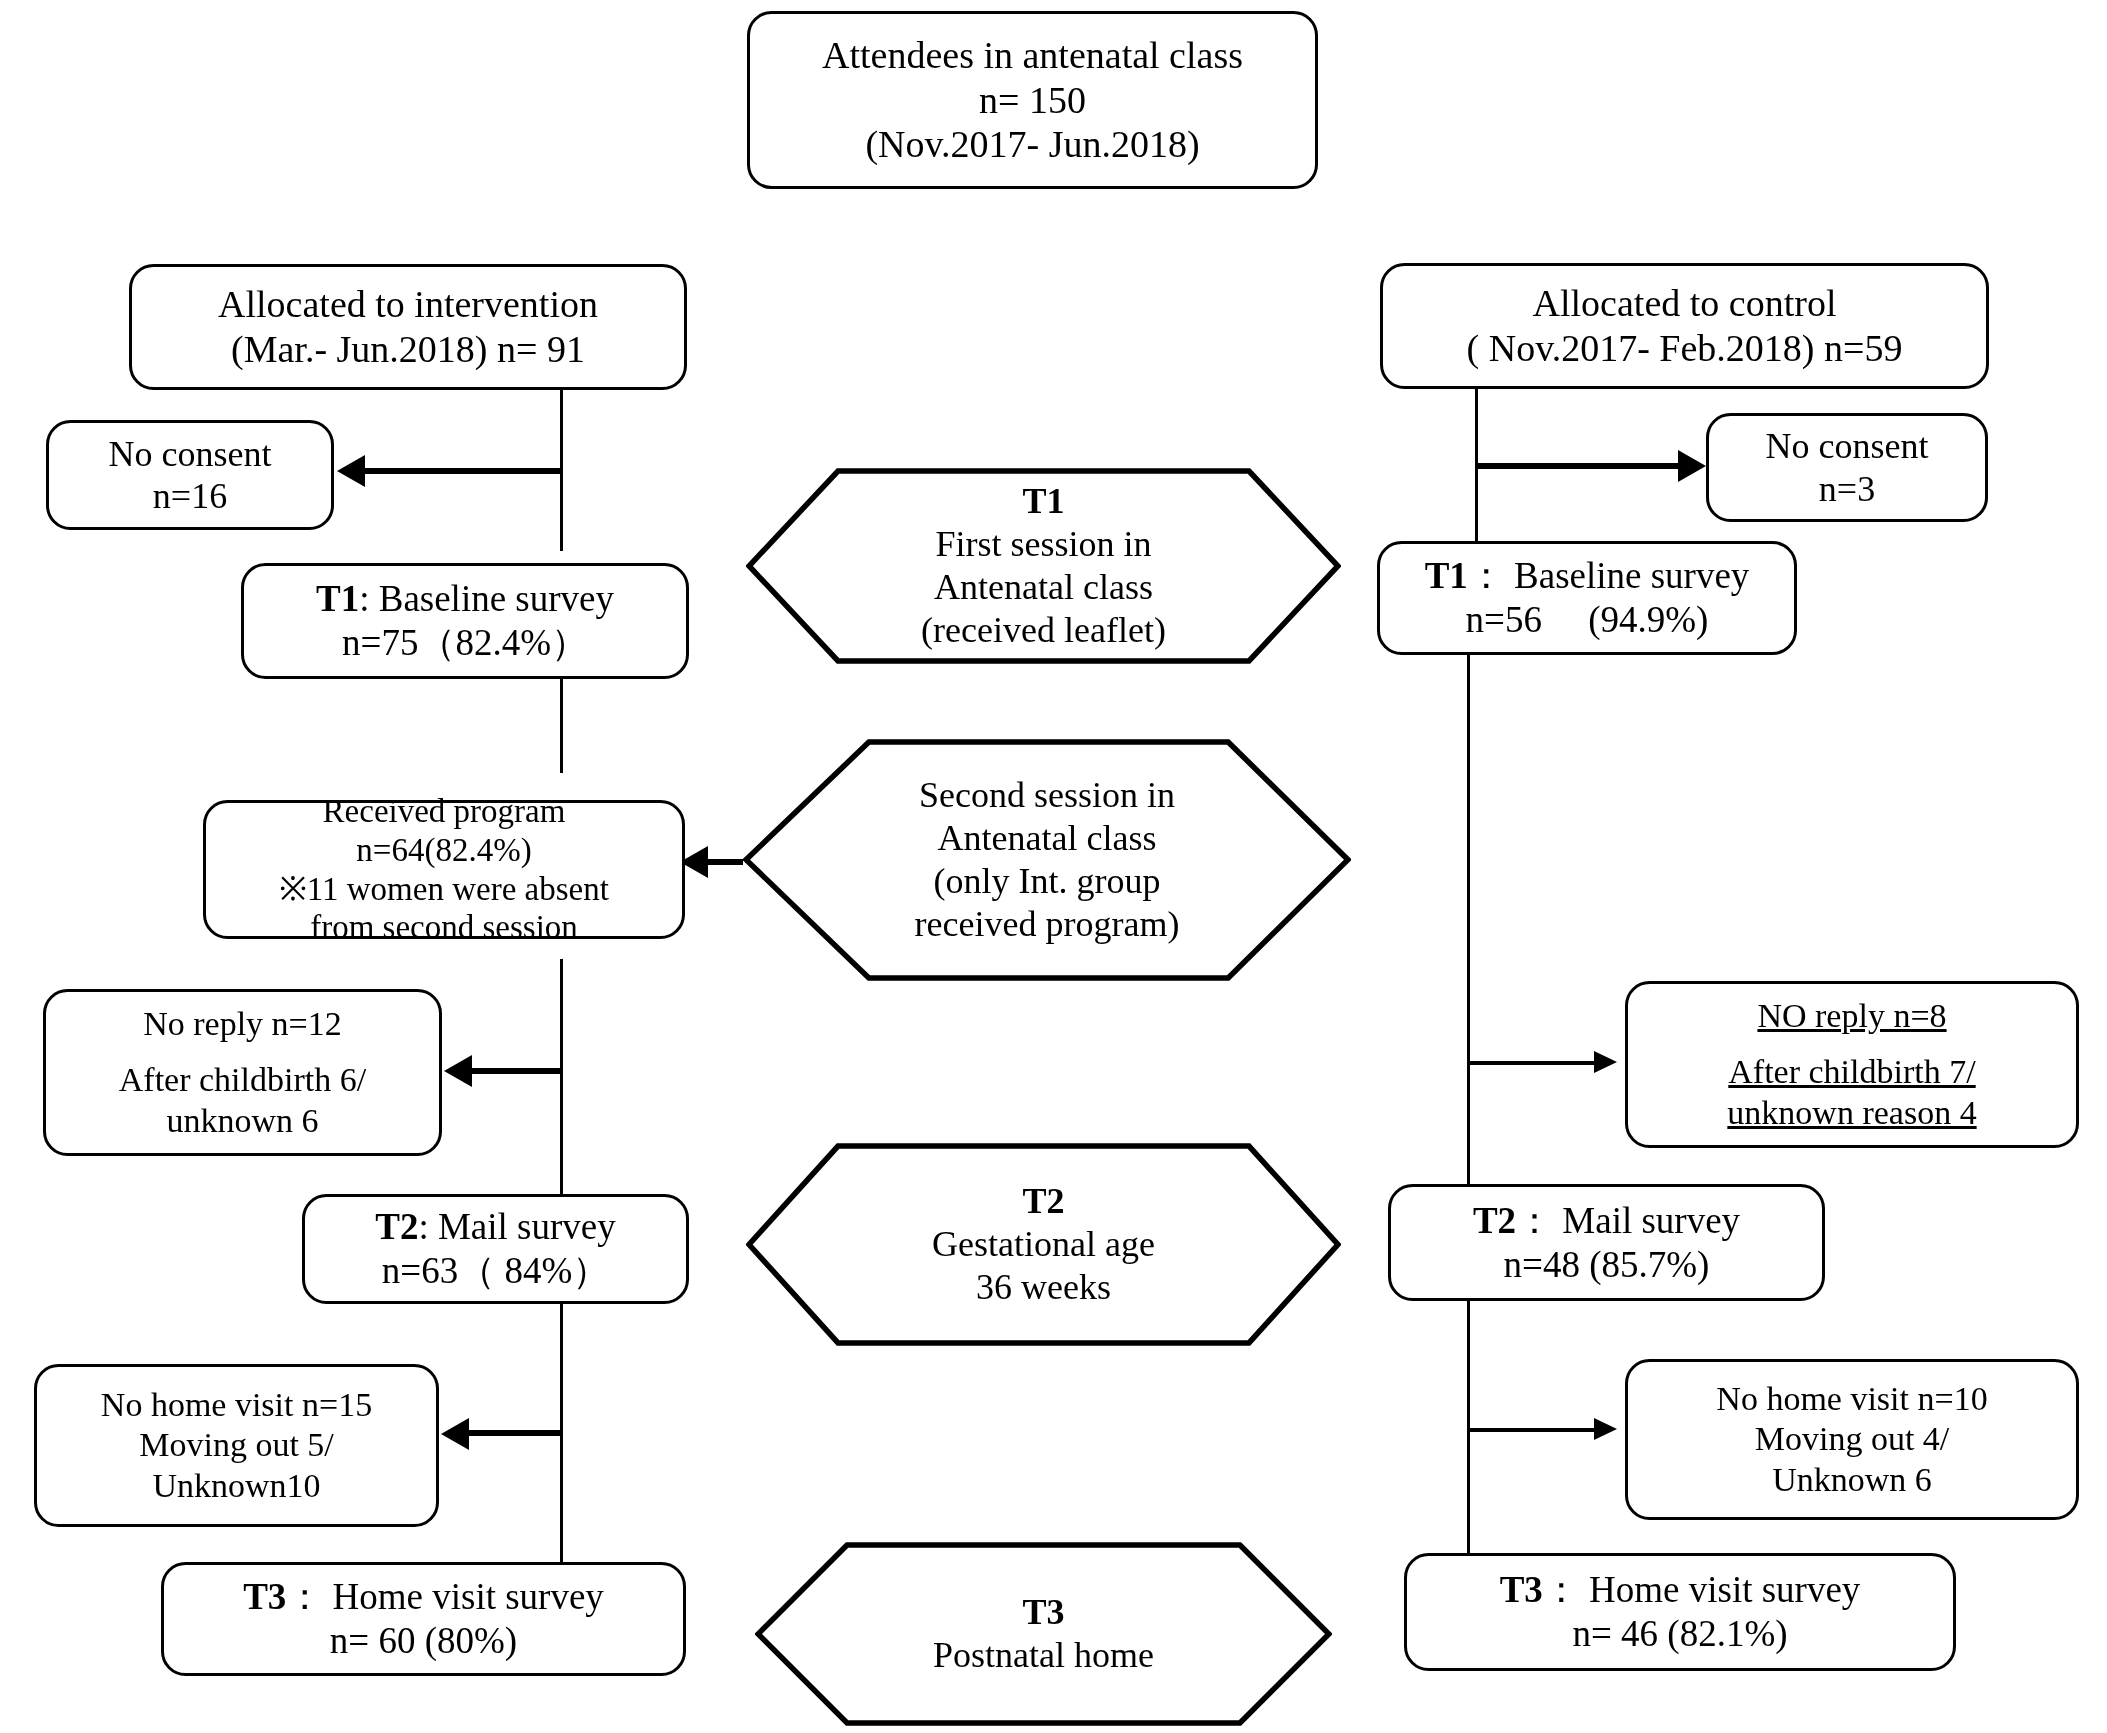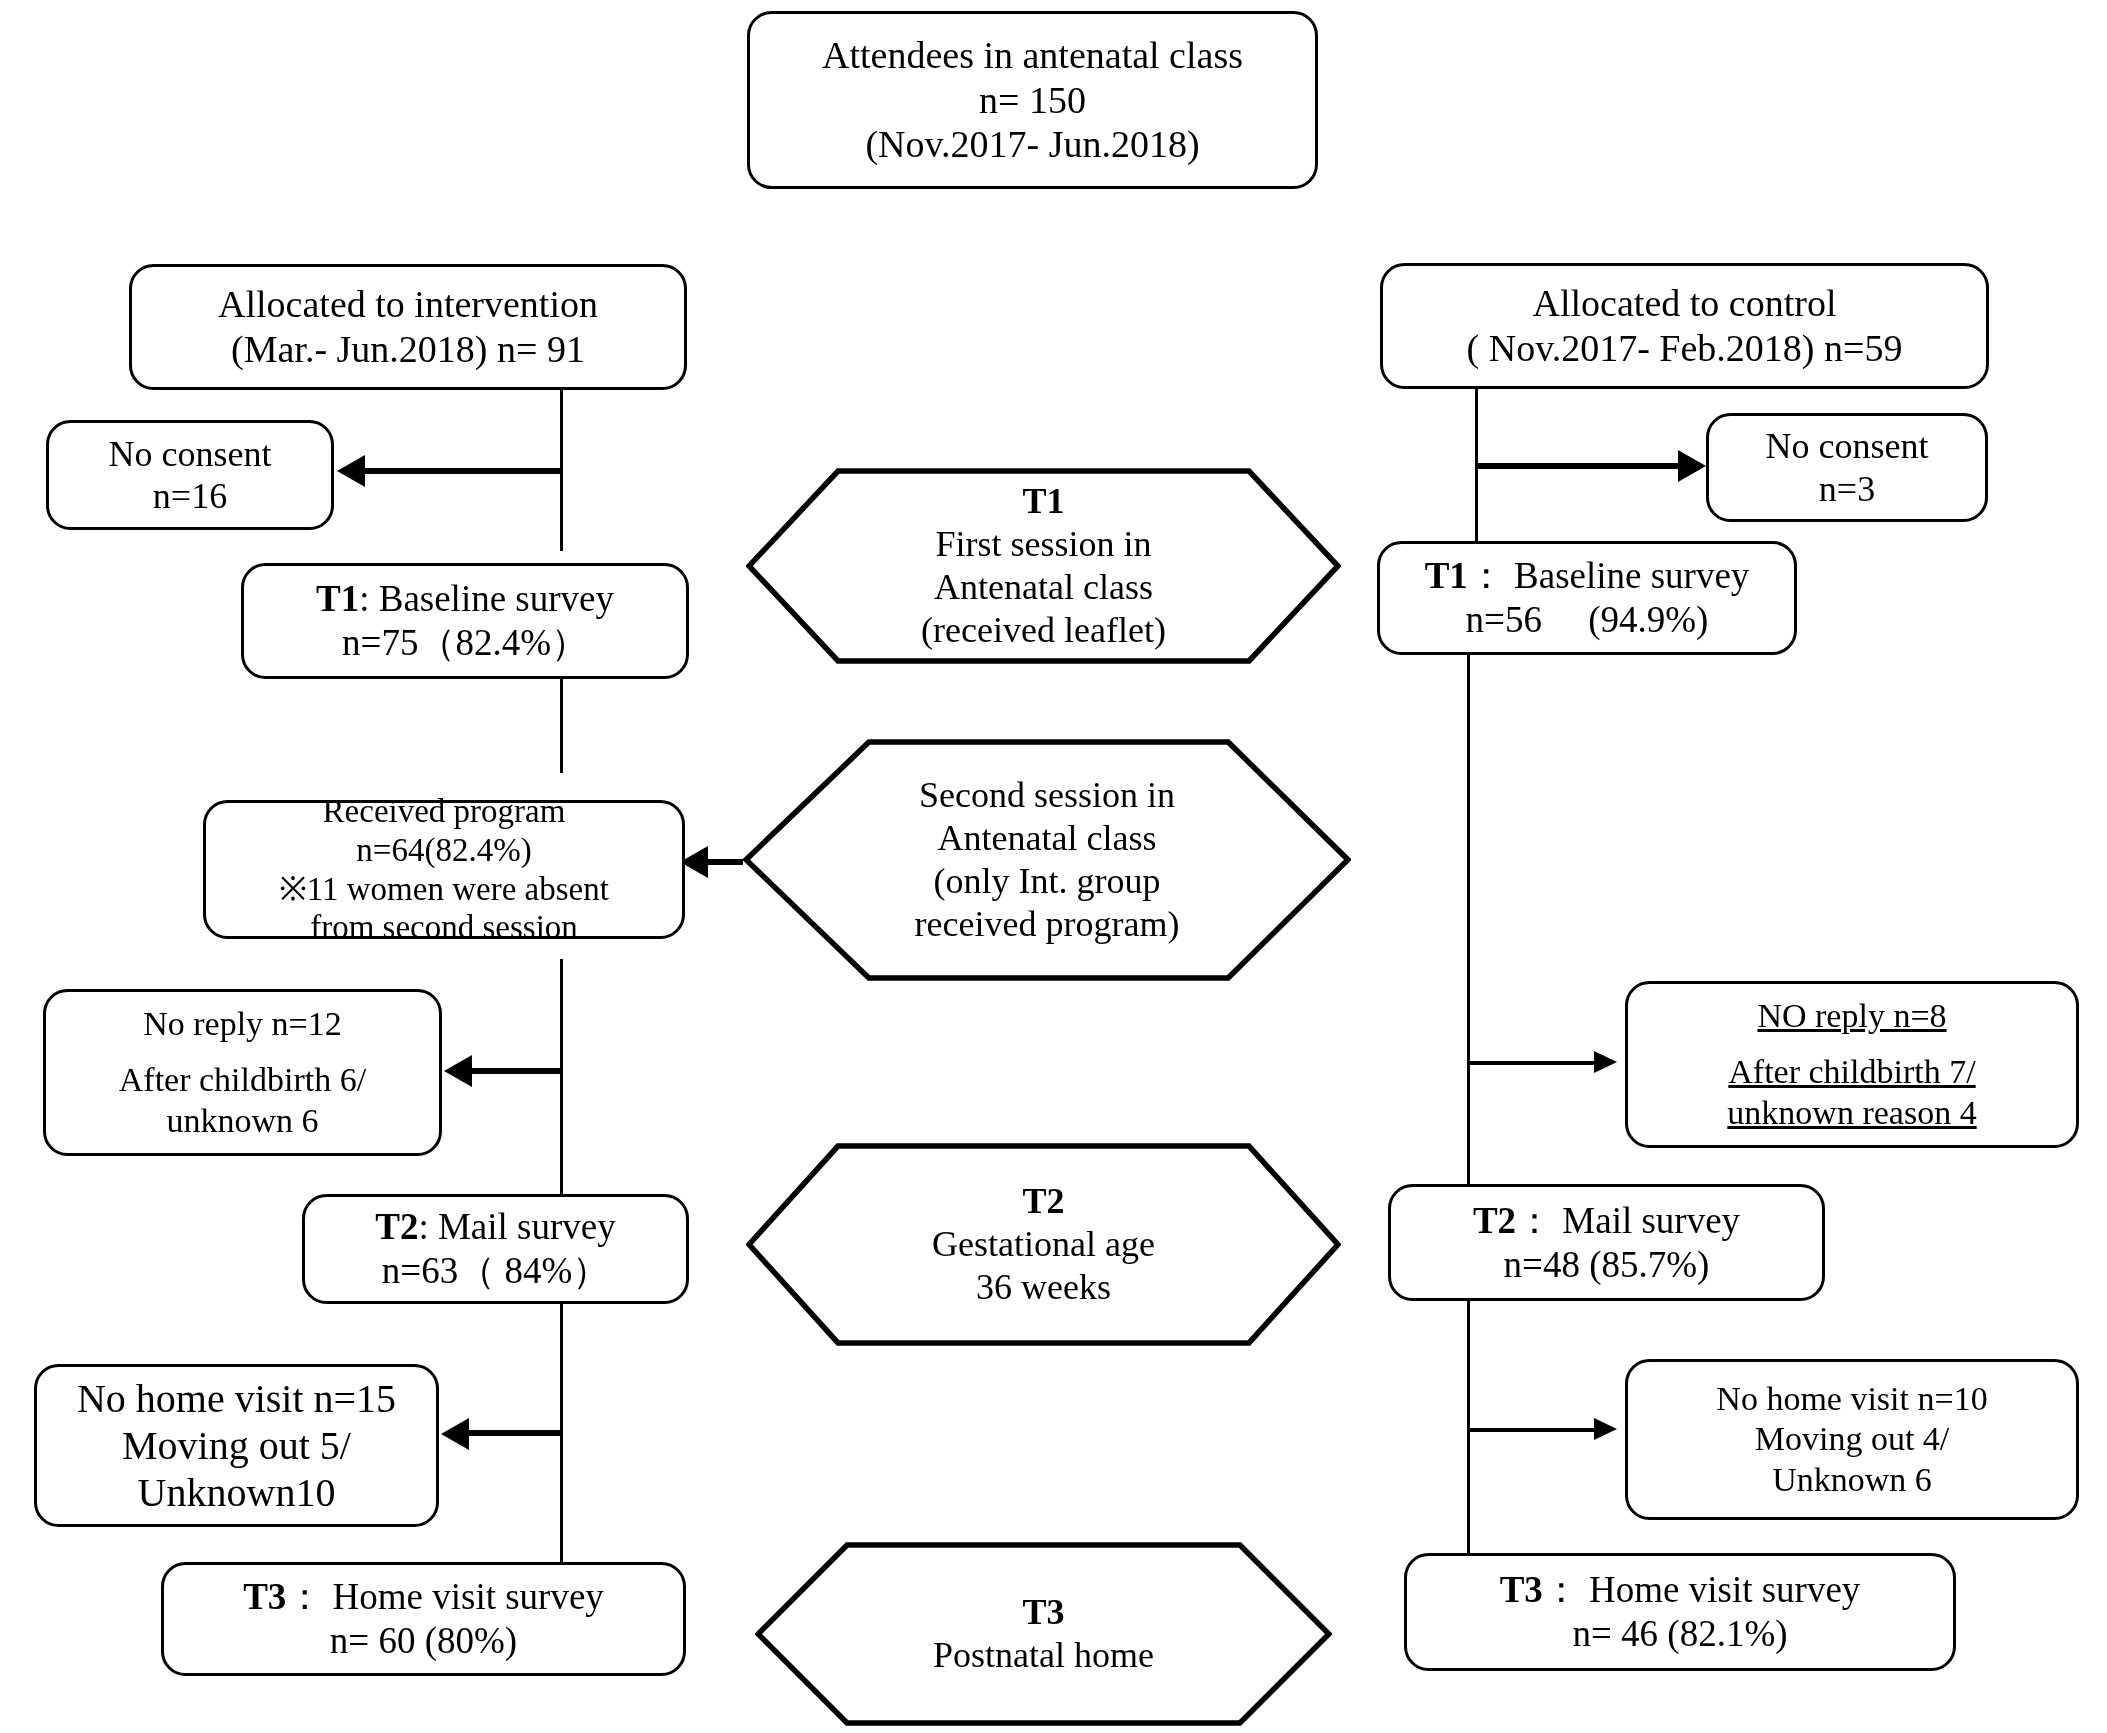--- a/index.html
+++ b/index.html
@@ -142,21 +142,21 @@
   </div>
   <div class="hline" style="left:471px; top:1068px; width:91px;"></div>
   <div class="arrowhead left" style="left:444px; top:1055px;"></div>
 
   <div class="box" style="left:302px; top:1194px; width:387px; height:110px; font-size:37px;">
     <span class="ln"><span class="bold">T2</span><span>: Mail survey</span></span>
     <span class="ln">n=63（ 84%）</span>
   </div>
   <div class="vline" style="left:560px; top:1304px; height:264px;"></div>
 
-  <div class="box" style="left:34px; top:1364px; width:405px; height:163px; font-size:40px;">
+  <div class="box" style="left:34px; top:1364px; width:405px; height:163px; font-size:34px;">
     <span class="ln">No home visit n=15</span>
     <span class="ln">Moving out 5/</span>
     <span class="ln">Unknown10</span>
   </div>
   <div class="hline" style="left:468px; top:1430px; width:95px;"></div>
   <div class="arrowhead left" style="left:441px; top:1418px;"></div>
 
   <div class="box" style="left:161px; top:1562px; width:525px; height:114px; font-size:37px;">
     <span class="ln"><span class="bold">T3</span><span>： Home visit survey</span></span>
     <span class="ln">n= 60 (80%)</span>

